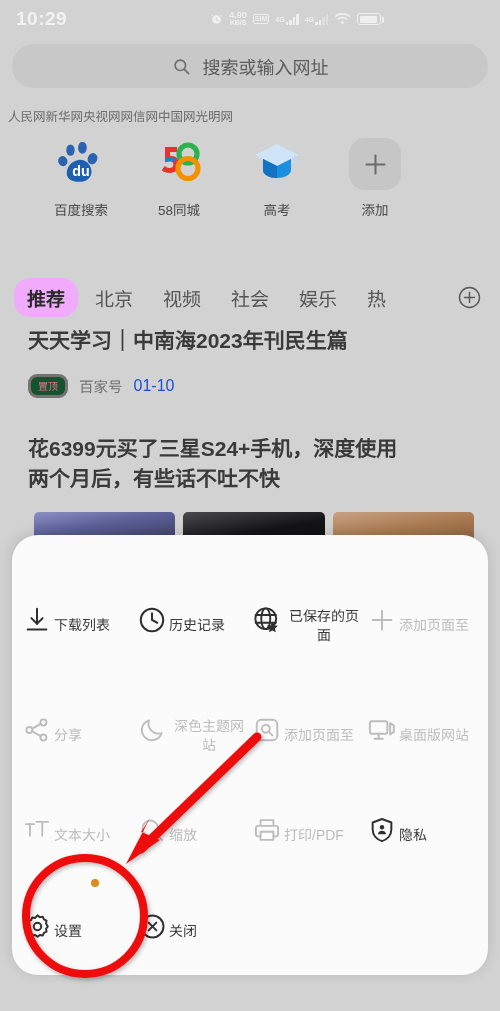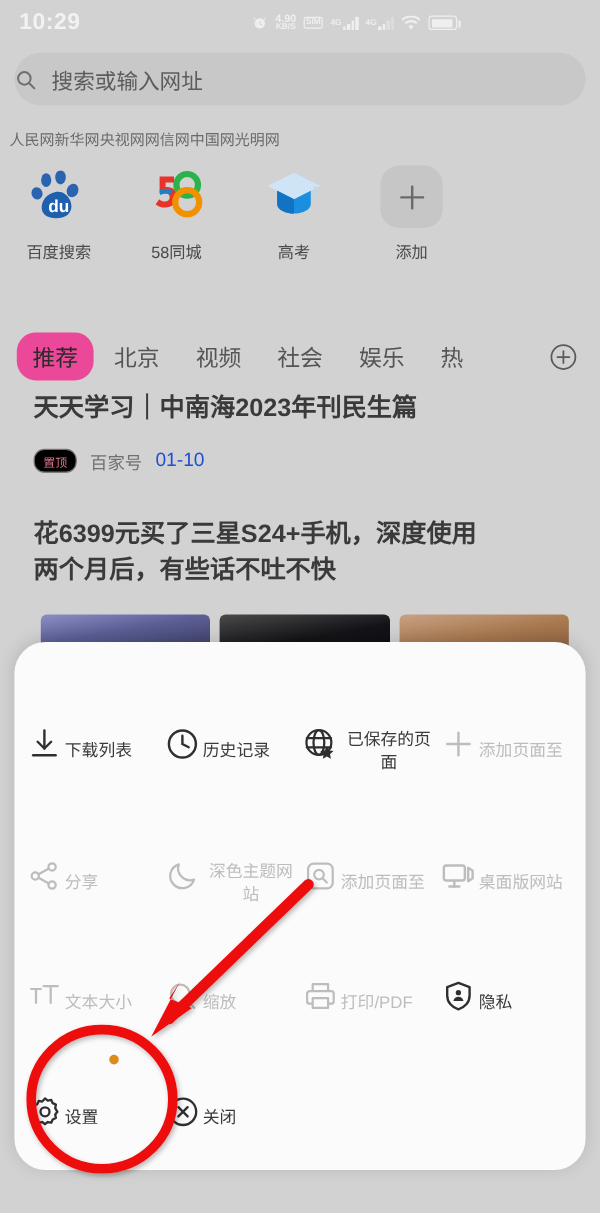--- a/index.html
+++ b/index.html
@@ -59,39 +59,39 @@
   .battery i {
     position: absolute; left: 1.5px; top: 1.5px; bottom: 1.5px;
     width: 17px; background: #efefef; border-radius: 1px;
   }
 
   
   #searchbar {
     position: absolute; top: 44px; left: 12px;
     width: 476px; height: 44px;
     background: #c8c8c8; border-radius: 22px;
-    display: flex; align-items: center; gap: 12px;
+    display: flex; align-items: center; justify-content: center; gap: 12px;
   }
   #searchbar .s-ico { width: 19px; height: 19px; color: #6e6e6e; }
   #search-text { font-size: 18px; color: #5c5c5c; font-weight: 500; }
 
   
   #quicklinks {
     position: absolute; top: 100px; left: 0; width: 500px; height: 30px;
     display: flex; align-items: center; justify-content: flex-start;
     padding: 0 8px;
   }
   #quicklinks a {
     font-size: 12.5px; color: #6b6b6b; text-decoration: none; white-space: nowrap;
   }
 
   
   #shortcuts {
     position: absolute; top: 138px; left: 0; width: 500px; height: 90px;
-    display: flex; align-items: flex-start; padding: 0 0;
+    display: flex; align-items: flex-start; padding: 0 32px;
   }
   .sc { width: 98px; display: flex; flex-direction: column; align-items: center; gap: 9px; }
   .sc-icon {
     width: 52px; height: 52px; display: flex; align-items: center;
     justify-content: center; border-radius: 14px;
   }
   .sc-label { font-size: 13.5px; color: #4a4a4a; font-weight: 500; }
   .sc-add-box {
     width: 52px; height: 52px; background: #c6c6c6; border-radius: 16px;
     display: flex; align-items: center; justify-content: center;
@@ -100,40 +100,40 @@
   
   #tabs {
     position: absolute; top: 275px; left: 0; width: 500px; height: 44px;
     display: flex; align-items: center; padding: 0 14px; gap: 4px;
   }
   .tab {
     font-size: 19px; color: #555; padding: 6px 13px; border-radius: 16px;
     white-space: nowrap;
   }
   .tab.active {
-    background: #ec4899; color: #2b2b2b; font-weight: 400;
+    background: #f0abfc; color: #2b2b2b; font-weight: 700;
   }
   #tab-add {
     margin-left: auto; margin-right: 4px;
     width: 25px; height: 25px; color: #5a5a5a;
   }
 
   
   #feed { position: absolute; top: 326px; left: 0; width: 432px; }
   .art-title {
     font-size: 21px; font-weight: 700; color: #3a3a3a;
     line-height: 1.42; padding: 0 28px;
   }
   #meta1 {
     display: flex; align-items: center; gap: 11px;
     padding: 18px 28px 0 28px;
   }
   .badge-top {
-    font-size: 10px; color: #e2738c; border: 1px solid #737373;
-    border-radius: 9px; padding: 1.5px 7px; background: #000000;
+    font-size: 10px; color: #e2738c; border: 3px solid #737373;
+    border-radius: 9px; padding: 1.5px 7px; background: #14532d;
     font-weight: 500;
   }
   .meta-src { font-size: 14.5px; color: #707070; }
   .meta-date { font-size: 16px; color: #1d4ed8; }
   #art2 { padding-top: 36px; }
   #thumbs {
     position: absolute; top: 512px; left: 34px;
     width: 440px; height: 30px; display: flex; gap: 8px;
   }
   .thumb { flex: 1; border-radius: 5px; }

